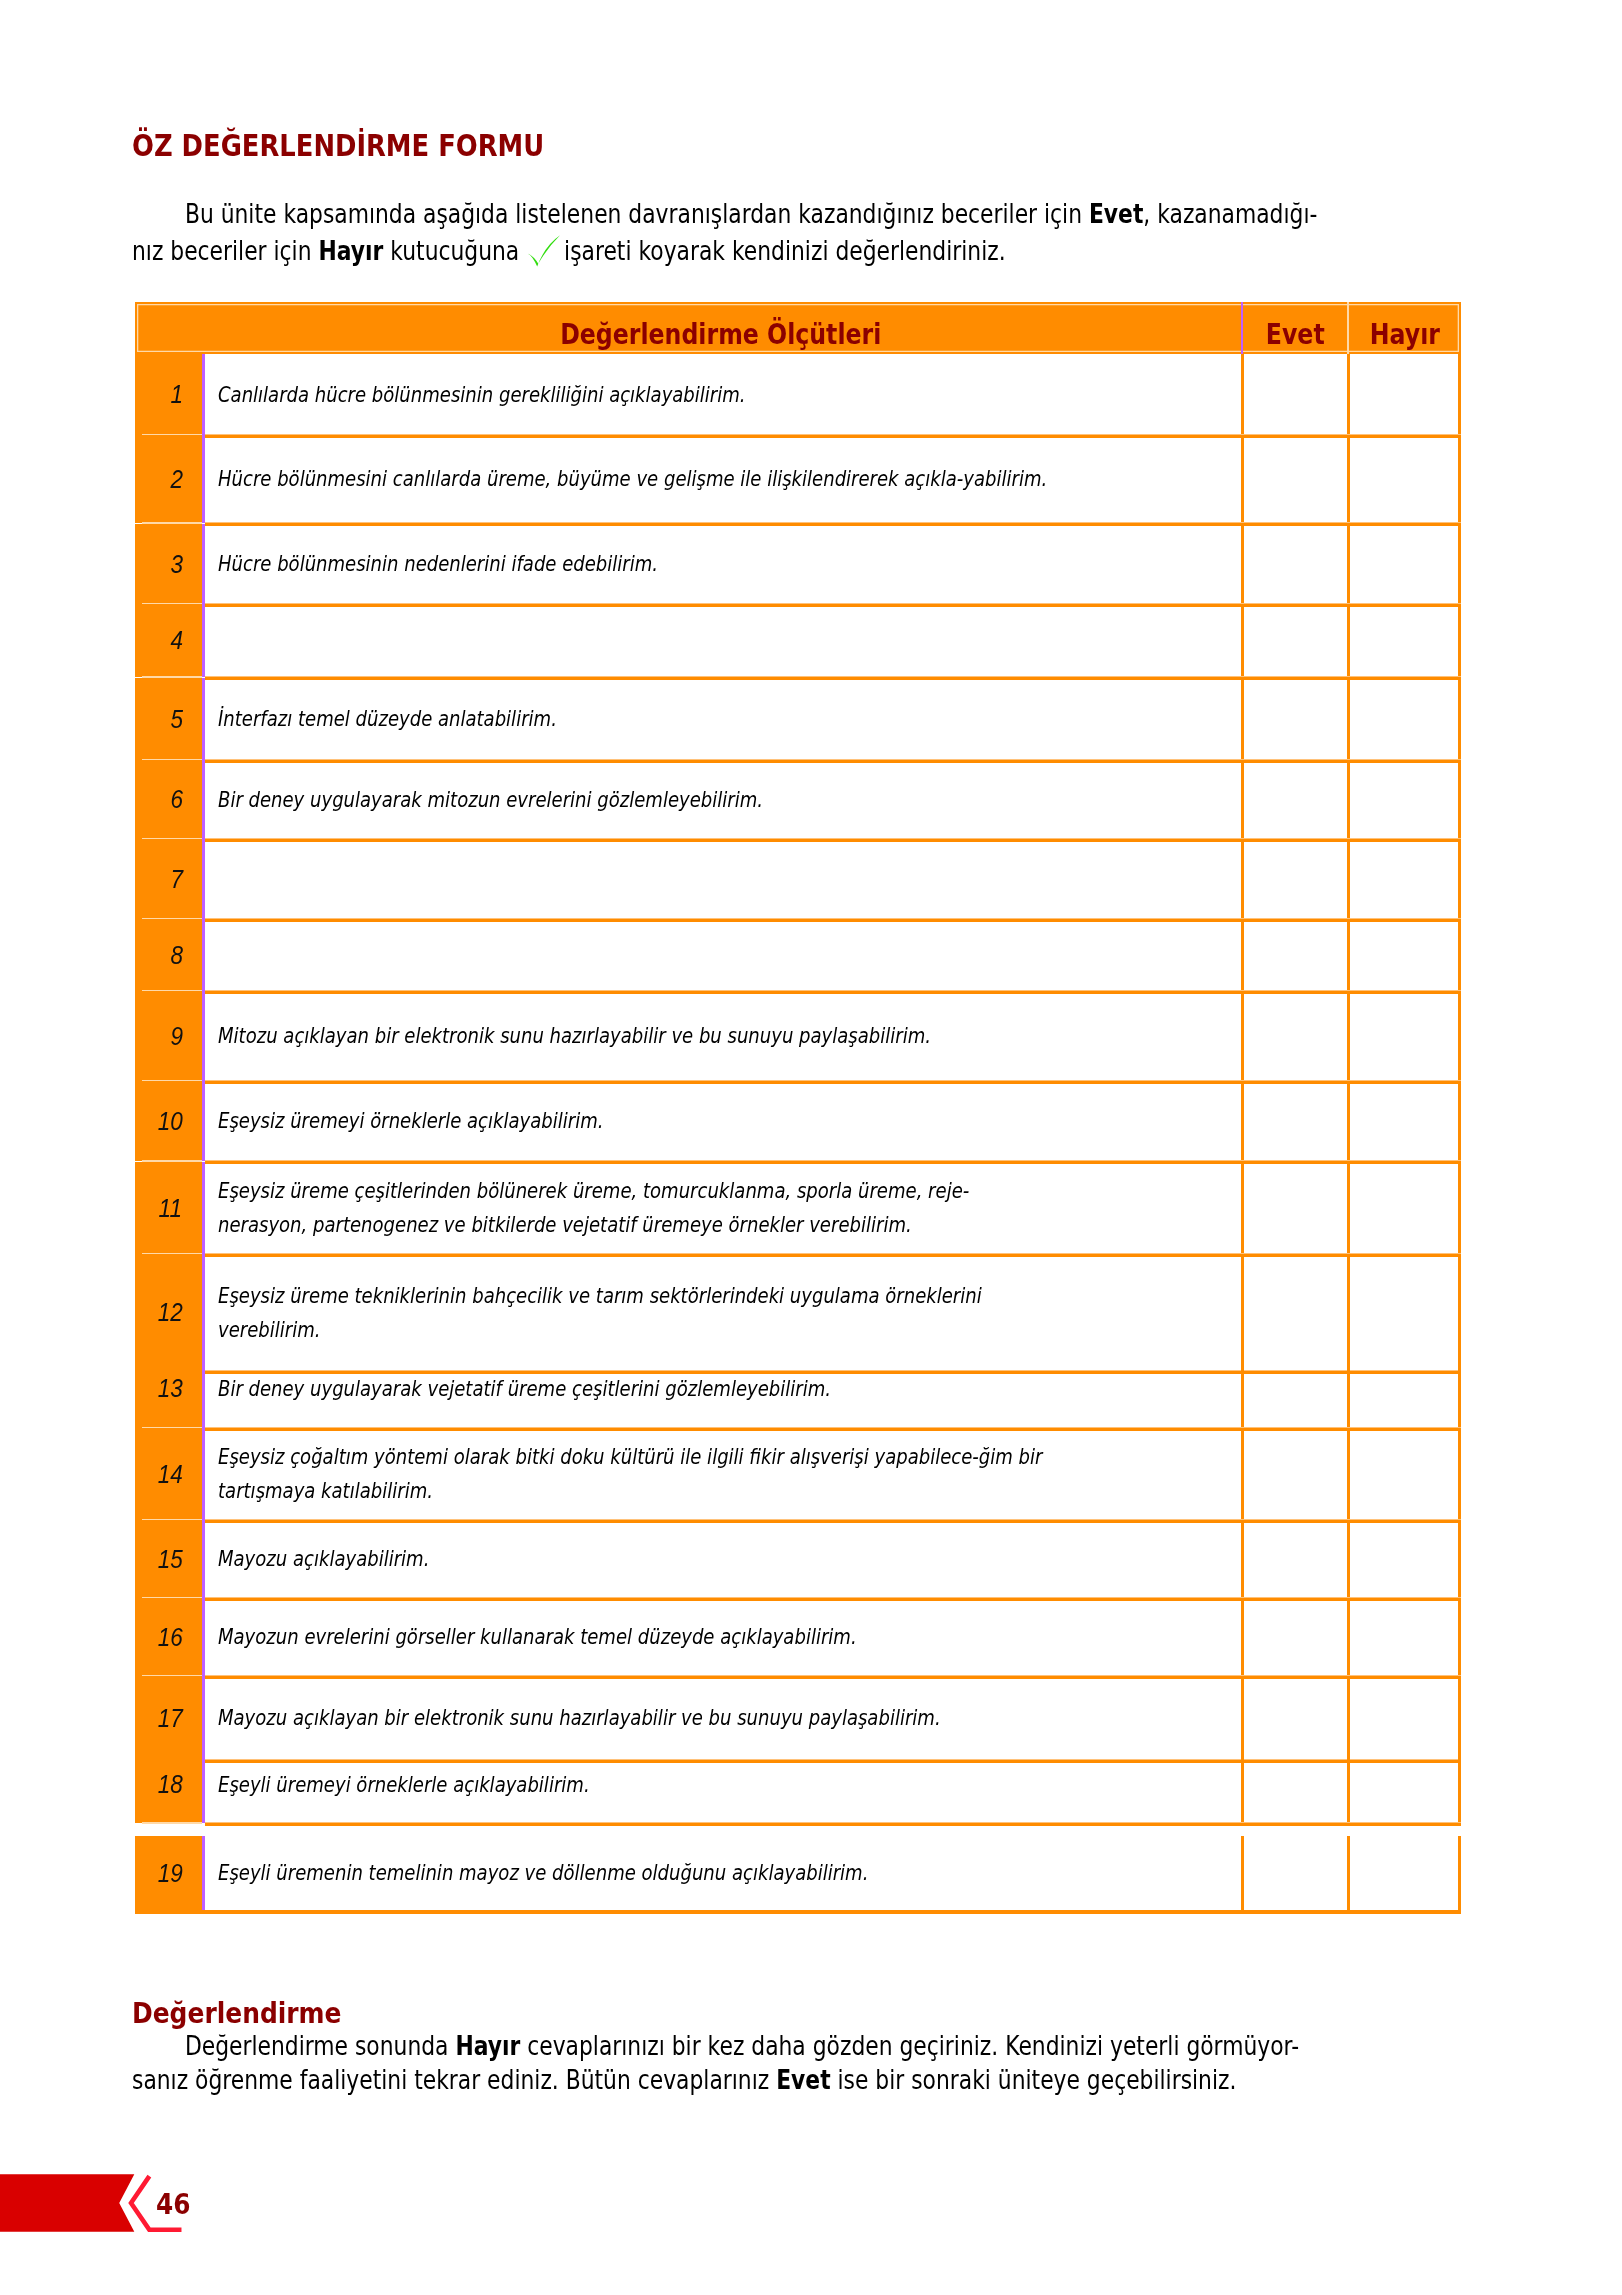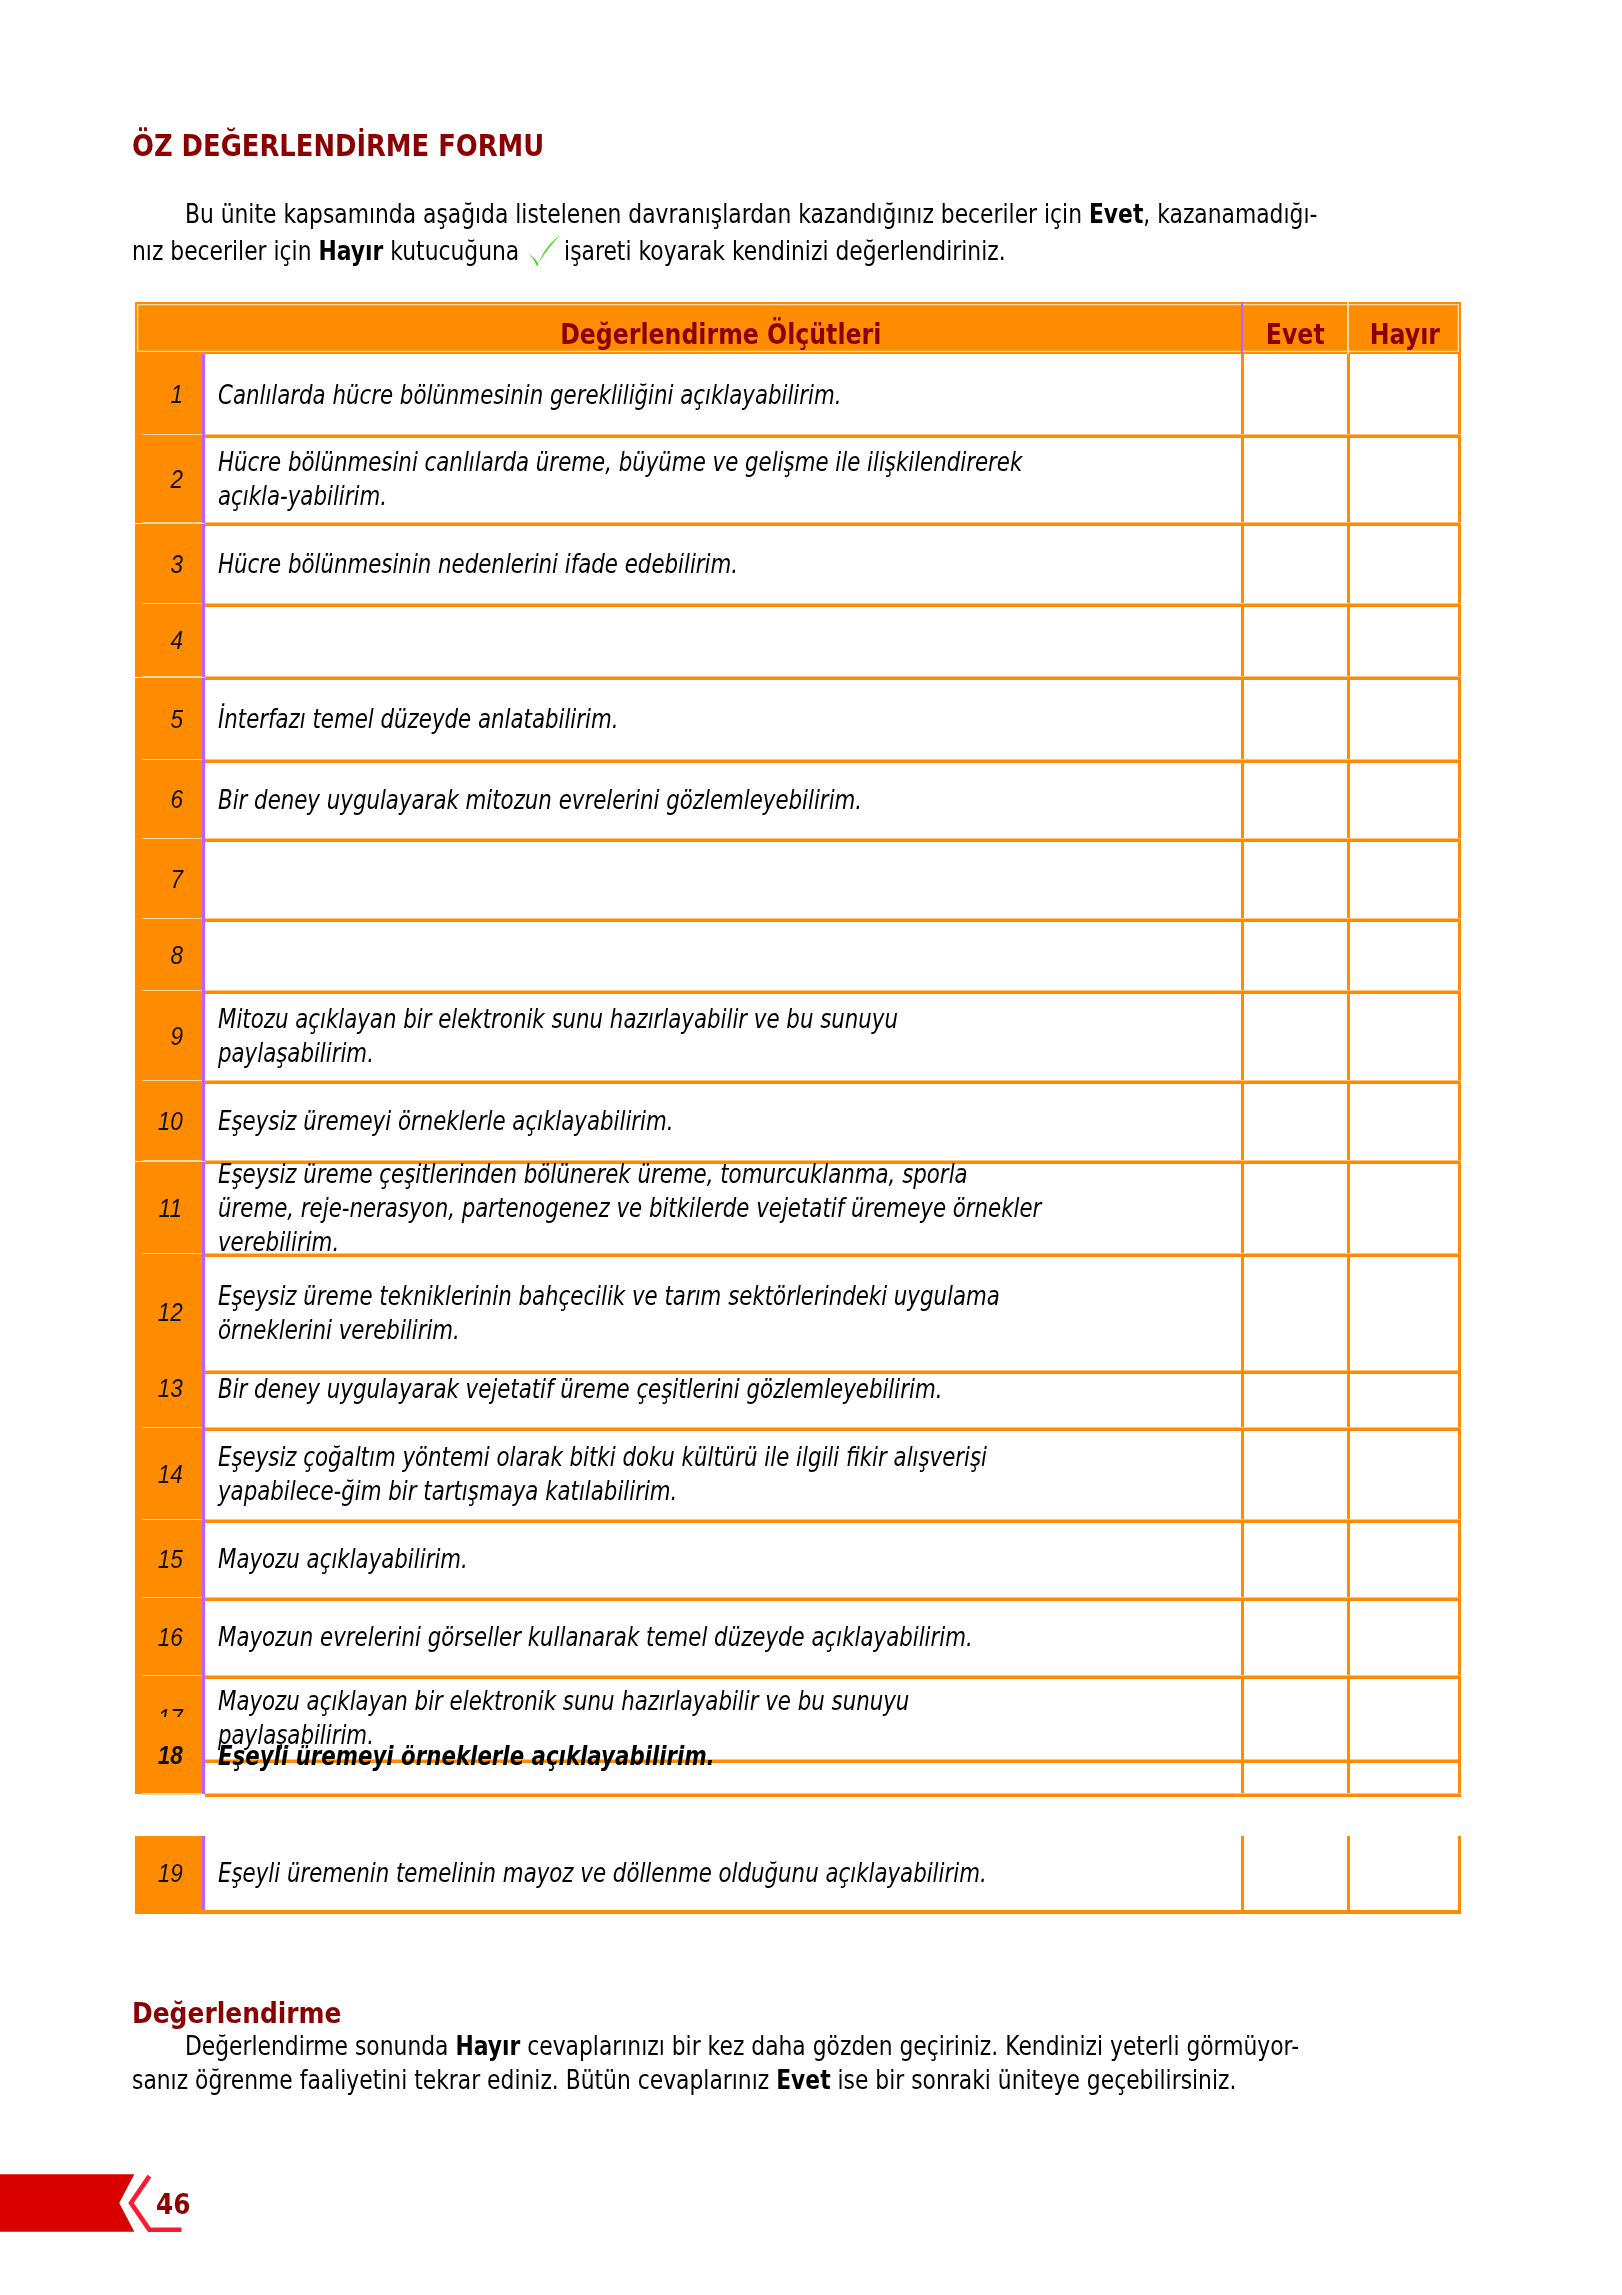--- a/index.html
+++ b/index.html
@@ -29,21 +29,21 @@
   .th-hayir { left: 1212px; width: 114px; border-left: 2px solid #FFD9A8; box-sizing: border-box; }
 
   .row { position: absolute; left: 0; width: 1326px; }
   .num { position: absolute; left: 0; top: 0; bottom: 0; width: 67px; background: #FF8C00;
          display: flex; align-items: center; justify-content: flex-end; padding-right: 19.6px; box-sizing: border-box;
          font-style: italic; font-size: 25px; color: #111; }
   .num span { display: inline-block; transform: scaleX(0.9); transform-origin: right center; }
   .num::after { content: ""; position: absolute; left: 6.5px; right: 0; bottom: -1.3px; height: 2px; background: #FFD9A8; }
   .divider { position: absolute; left: 67px; top: 0; bottom: 0; width: 3.3px; background: #BF5FFF; }
   .crit { position: absolute; left: 70px; top: 0; bottom: 0; width: 1036px; display: flex; align-items: center;
-          padding-left: 13px; padding-right: 9px; box-sizing: border-box; font-style: italic; font-size: 26px;
+          padding-left: 13px; padding-right: 9px; box-sizing: border-box; font-style: italic; font-size: 22px;
           line-height: 34px; font-family: "DejaVu Sans", sans-serif; color: #000; }
   .crit span { display: block; transform: scaleX(0.82); transform-origin: left center; width: 122%; }
   .cell-evet { position: absolute; left: 1106px; top: 0; bottom: 0; width: 106px; border-left: 3.3px solid #FF8C00; box-sizing: border-box; }
   .cell-hayir { position: absolute; left: 1212px; top: 0; bottom: 0; width: 114px; border-left: 3.3px solid #FF8C00;
                 border-right: 3.3px solid #FF8C00; box-sizing: border-box; }
   .rowline { position: absolute; left: 70px; right: 0; bottom: -2.6px; height: 3.9px;
              background: linear-gradient(#FFC27A 0 1.3px, #FF8C00 1.3px 3.9px); }
   .row.last .rowline { height: 3.9px; background: #FF8C00; bottom: -3.9px; left: 0; }
   .row.last .num::after { display: none; }
 
@@ -275,21 +275,21 @@
           <span>17</span>
         </div>
         <div class="divider"></div>
         <div class="crit">
           <span>Mayozu açıklayan bir elektronik sunu hazırlayabilir ve bu sunuyu paylaşabilirim.</span>
         </div>
         <div class="cell-evet"></div>
         <div class="cell-hayir"></div>
         <div class="rowline"></div>
       </div>
-      <div class="row" style="top: 1415px; height: 77px; font-weight: bold;">
+      <div class="row" style="top: 1444px; height: 77px;">
         <div class="num">
           <span>18</span>
         </div>
         <div class="divider"></div>
         <div class="crit">
           <span>Eşeyli üremeyi örneklerle açıklayabilirim.</span>
         </div>
         <div class="cell-evet"></div>
         <div class="cell-hayir"></div>
         <div class="rowline"></div>

